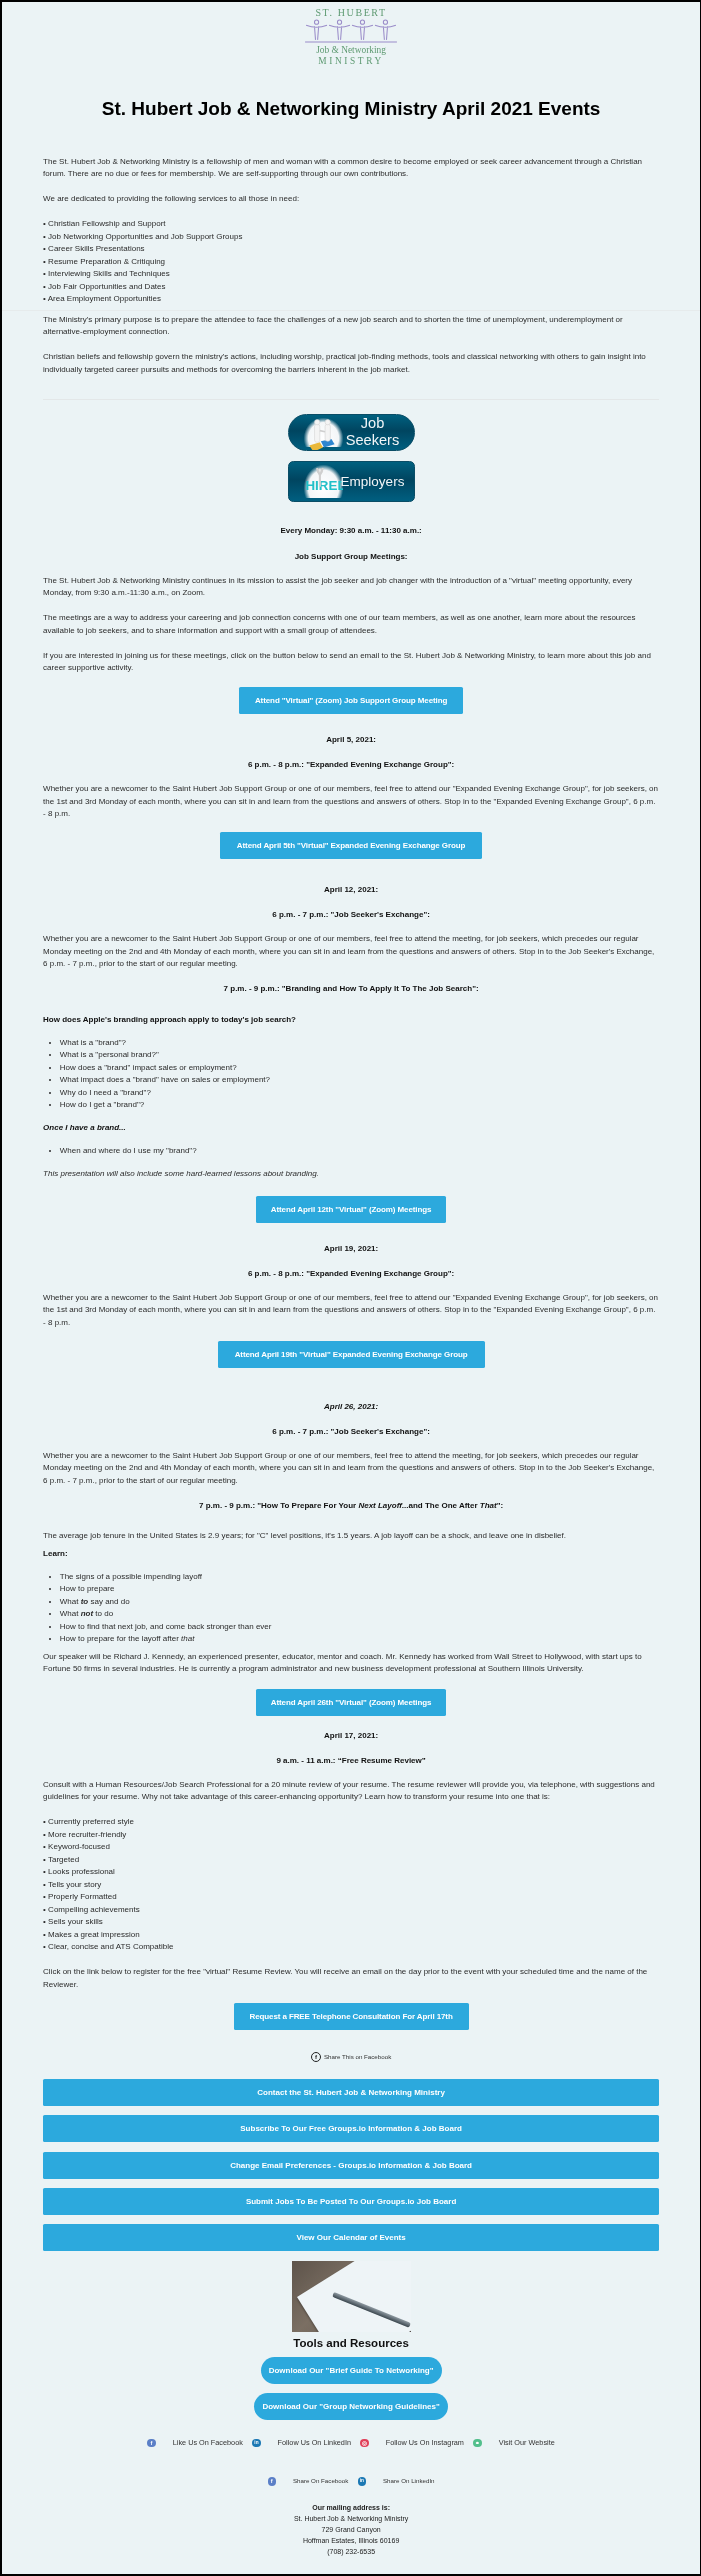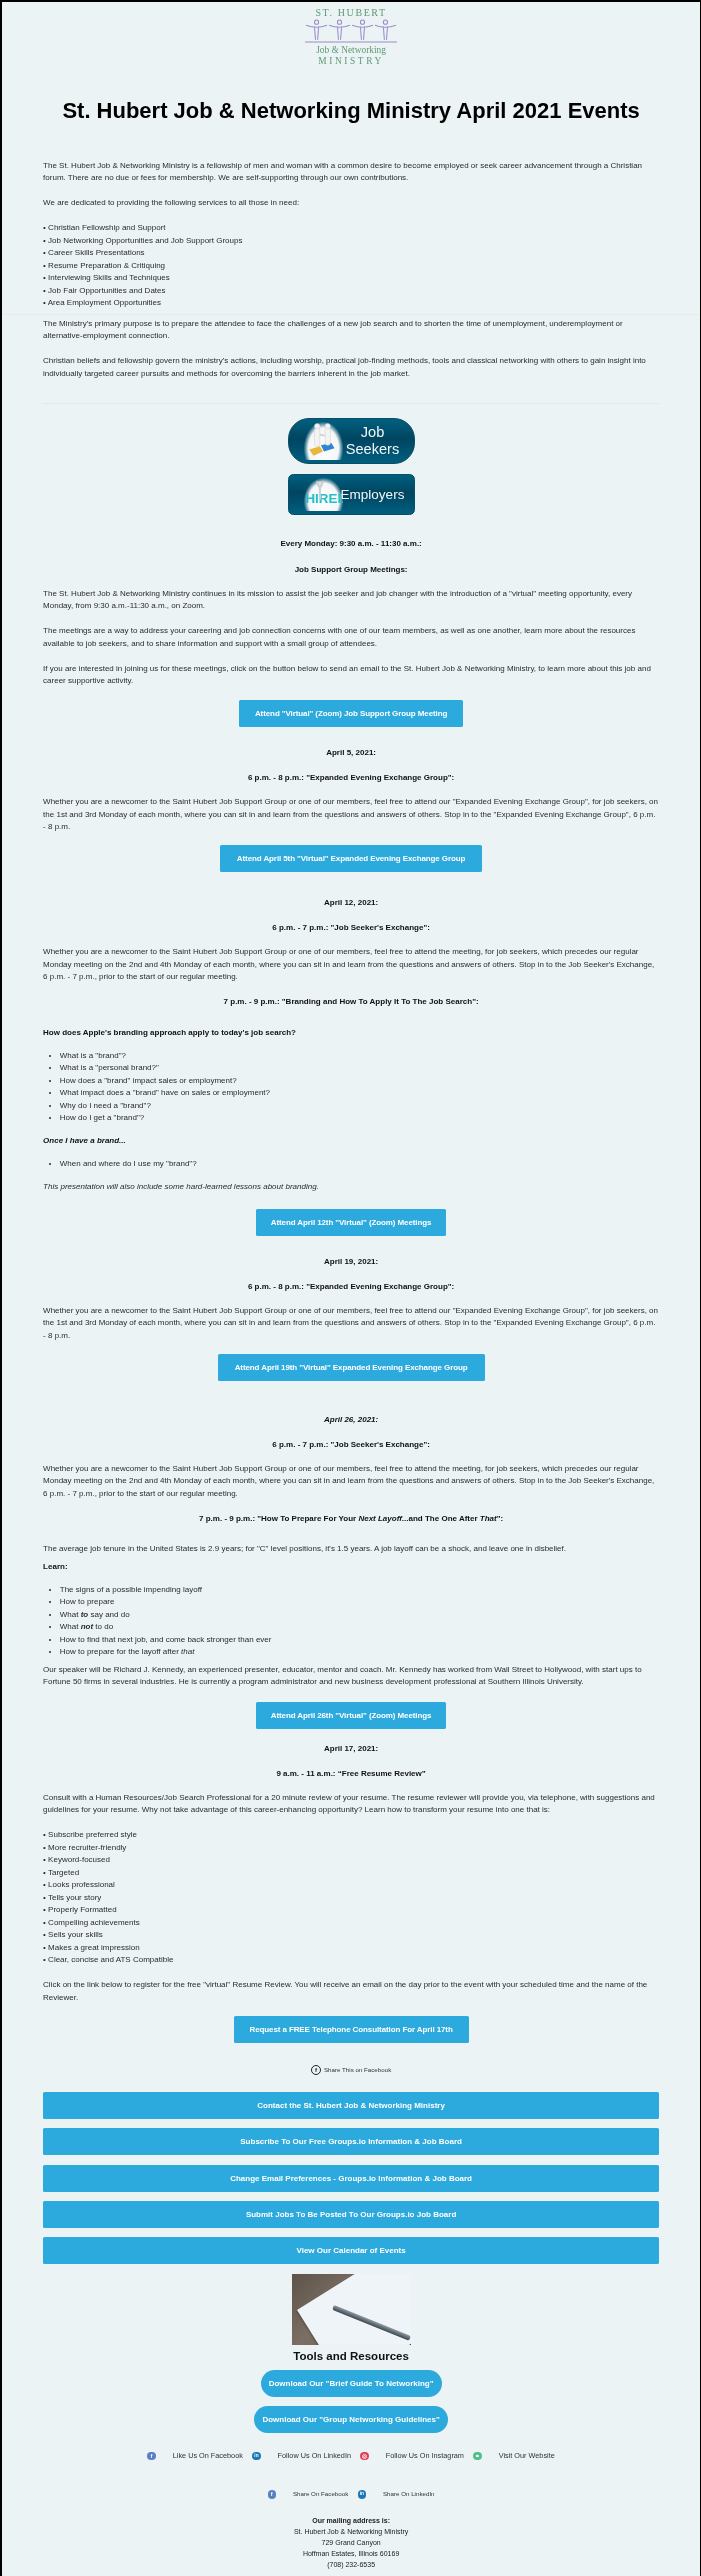--- a/index.html
+++ b/index.html
@@ -20,21 +20,21 @@
     display: block;
     margin: 0 auto;
     padding-top: 6.2px;
     width: 94px;
     text-align: center;
   }
   .logo svg { display: block; margin: 0 auto; }
   h1.title {
     margin: 31px 0 0 0;
     text-align: center;
-    font-size: 22px;
+    font-size: 19px;
     font-weight: bold;
     color: #000;
     letter-spacing: 0px;
   }
   .content {
     padding: 0 41px;
     color: #2b2b2b;
     font-size: 8px;
     line-height: 12.5px;
   }
@@ -57,21 +57,21 @@
     width: 127px;
     margin: 0 auto;
     border-radius: 5.2px;
     background: linear-gradient(#00607f, #004560 45%, #005f80);
     color: #fff;
     position: relative;
     box-sizing: border-box;
     overflow: hidden;
     border: 0.5px solid #0a4d66;
   }
-  .hero-btn.seek { height: 46px; margin-top: 4.2px; border-radius: 21px; }
+  .hero-btn.seek { height: 37px; margin-top: 4.2px; border-radius: 21px; }
   .hero-btn.emp { height: 41px; margin-top: 10px; }
   .hero-art {
     position: absolute; left: 15px; top: 3.1px; width: 39px; bottom: 3.1px;
     background: radial-gradient(ellipse at 50% 70%, #ffffff 0%, #f3f6f8 55%, rgba(255,255,255,0) 72%);
   }
   .hero-label {
     position: absolute; left: 47px; right: 4.2px; top: 0; bottom: 0;
     display: flex; align-items: center; justify-content: center;
     text-align: center; font-size: 14.6px; line-height: 17px; color: #f2f6f8;
   }
@@ -262,21 +262,21 @@
       <li><span>How to find that next job, and come back stronger than ever</span></li>
       <li><span>How to prepare for the layoff after </span><em>that</em></li>
     </ul>
     <p class="body" style="margin-bottom:13.5px;">Our speaker will be Richard J. Kennedy, an experienced presenter, educator, mentor and coach. Mr. Kennedy has worked from Wall Street to Hollywood, with start ups to Fortune 50 firms in several industries. He is currently a program administrator and new business development professional at Southern Illinois University.</p>
     <a class="cta" style="width:190px;">Attend April 26th "Virtual" (Zoom) Meetings</a>
 
     <p class="center-head" style="margin-top:13.5px;">April 17, 2021:</p>
     <p class="center-head" style="margin-top:12.5px;margin-bottom:11.5px;">9 a.m. - 11 a.m.: “Free Resume Review”</p>
     <p class="body">Consult with a Human Resources/Job Search Professional for a 20 minute review of your resume. The resume reviewer will provide you, via telephone, with suggestions and guidelines for your resume. Why not take advantage of this career-enhancing opportunity? Learn how to transform your resume into one that is:</p>
     <ul class="plain-list" style="margin-bottom:12.5px;">
-      <li>• Subscribe preferred style</li>
+      <li>• Currently preferred style</li>
       <li>• More recruiter-friendly</li>
       <li>• Keyword-focused</li>
       <li>• Targeted</li>
       <li>• Looks professional</li>
       <li>• Tells your story</li>
       <li>• Properly Formatted</li>
       <li>• Compelling achievements</li>
       <li>• Sells your skills</li>
       <li>• Makes a great impression</li>
       <li>• Clear, concise and ATS Compatible</li>

